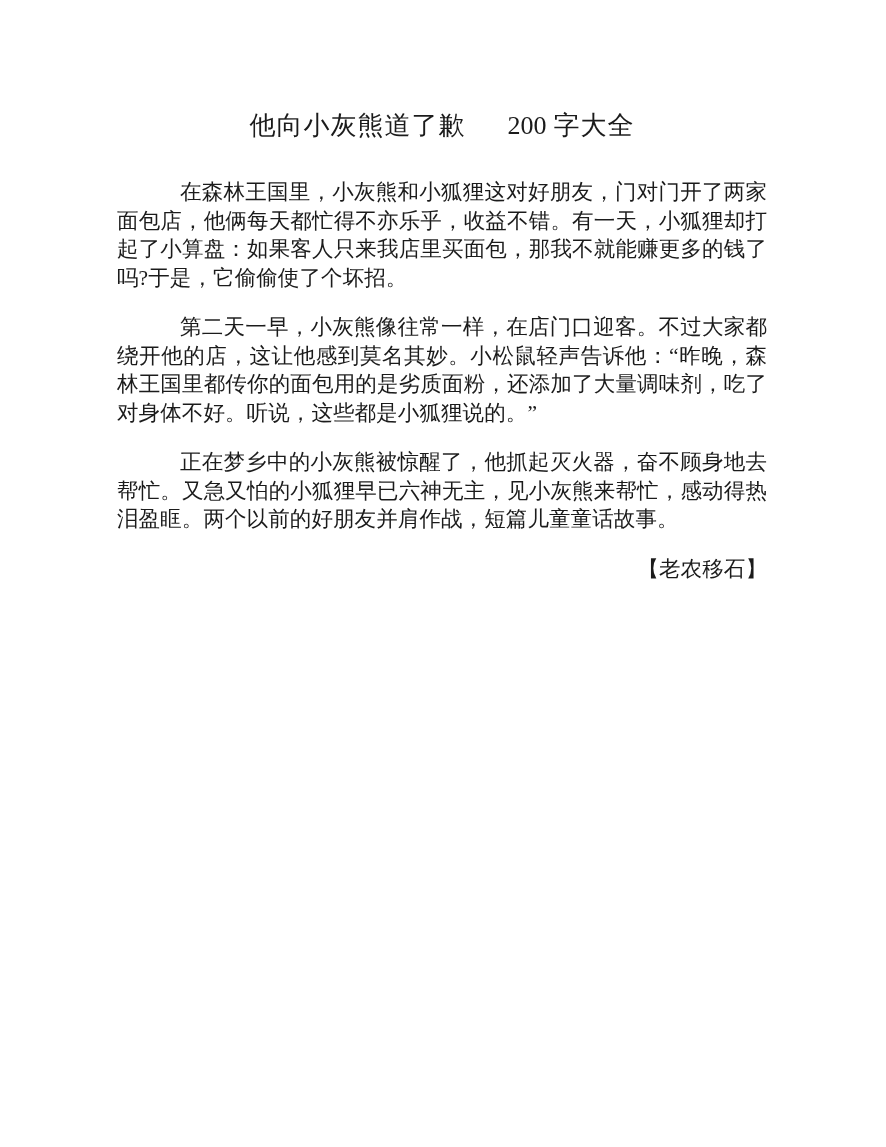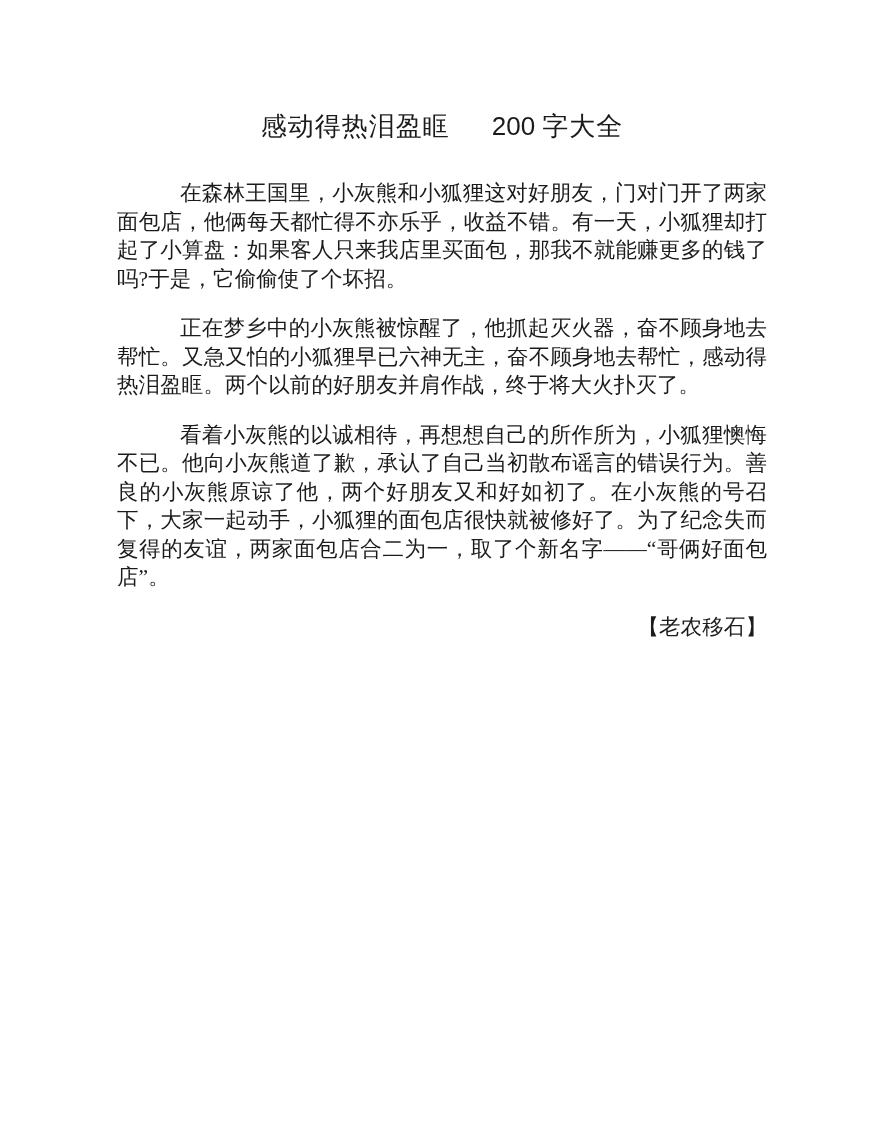--- a/index.html
+++ b/index.html
@@ -24,21 +24,21 @@
   .doc-title {
     margin: 104px 0 30px 0;
     text-align: center;
     font-size: 26px;
     font-weight: normal;
     line-height: 44px;
     white-space: nowrap;
     letter-spacing: 1px;
   }
   .doc-title .title-number {
-    font-family: Liberation Sans, sans-serif;
+    font-family: Liberation Serif, serif;
     margin-left: 42px;
     margin-right: 7px;
     letter-spacing: 0;
   }
   .story p {
     margin: 12px 0 21px 0;
     font-size: 21.5px;
     line-height: 28.5px;
     text-indent: 63px;
     text-align: justify;
@@ -47,21 +47,21 @@
   }
   .story p.section-marker {
     text-align: right;
     margin-bottom: 0;
   }
 </style>
 </head>
 <body>
 
 <div class="page">
-  <h1 class="doc-title"><span>感动得热泪盈眶</span><span class="title-number">200</span><span>字大全</span></h1>
+  <h1 class="doc-title"><span>他向小灰熊道了歉</span><span class="title-number">200</span><span>字大全</span></h1>
 
   <div class="story">
     <p>在森林王国里，小灰熊和小狐狸这对好朋友，门对门开了两家面包店，他俩每天都忙得不亦乐乎，收益不错。有一天，小狐狸却打起了小算盘：如果客人只来我店里买面包，那我不就能赚更多的钱了吗?于是，它偷偷使了个坏招。</p>
-    <p>正在梦乡中的小灰熊被惊醒了，他抓起灭火器，奋不顾身地去帮忙。又急又怕的小狐狸早已六神无主，奋不顾身地去帮忙，感动得热泪盈眶。两个以前的好朋友并肩作战，终于将大火扑灭了。</p>
-    <p>看着小灰熊的以诚相待，再想想自己的所作所为，小狐狸懊悔不已。他向小灰熊道了歉，承认了自己当初散布谣言的错误行为。善良的小灰熊原谅了他，两个好朋友又和好如初了。在小灰熊的号召下，大家一起动手，小狐狸的面包店很快就被修好了。为了纪念失而复得的友谊，两家面包店合二为一，取了个新名字——“哥俩好面包店”。</p>
+    <p>第二天一早，小灰熊像往常一样，在店门口迎客。不过大家都绕开他的店，这让他感到莫名其妙。小松鼠轻声告诉他：“昨晚，森林王国里都传你的面包用的是劣质面粉，还添加了大量调味剂，吃了对身体不好。听说，这些都是小狐狸说的。”</p>
+    <p>正在梦乡中的小灰熊被惊醒了，他抓起灭火器，奋不顾身地去帮忙。又急又怕的小狐狸早已六神无主，见小灰熊来帮忙，感动得热泪盈眶。两个以前的好朋友并肩作战，短篇儿童童话故事。</p>
     <p class="section-marker">【老农移石】</p>
   </div>
 </div>
 
 </body></html>

